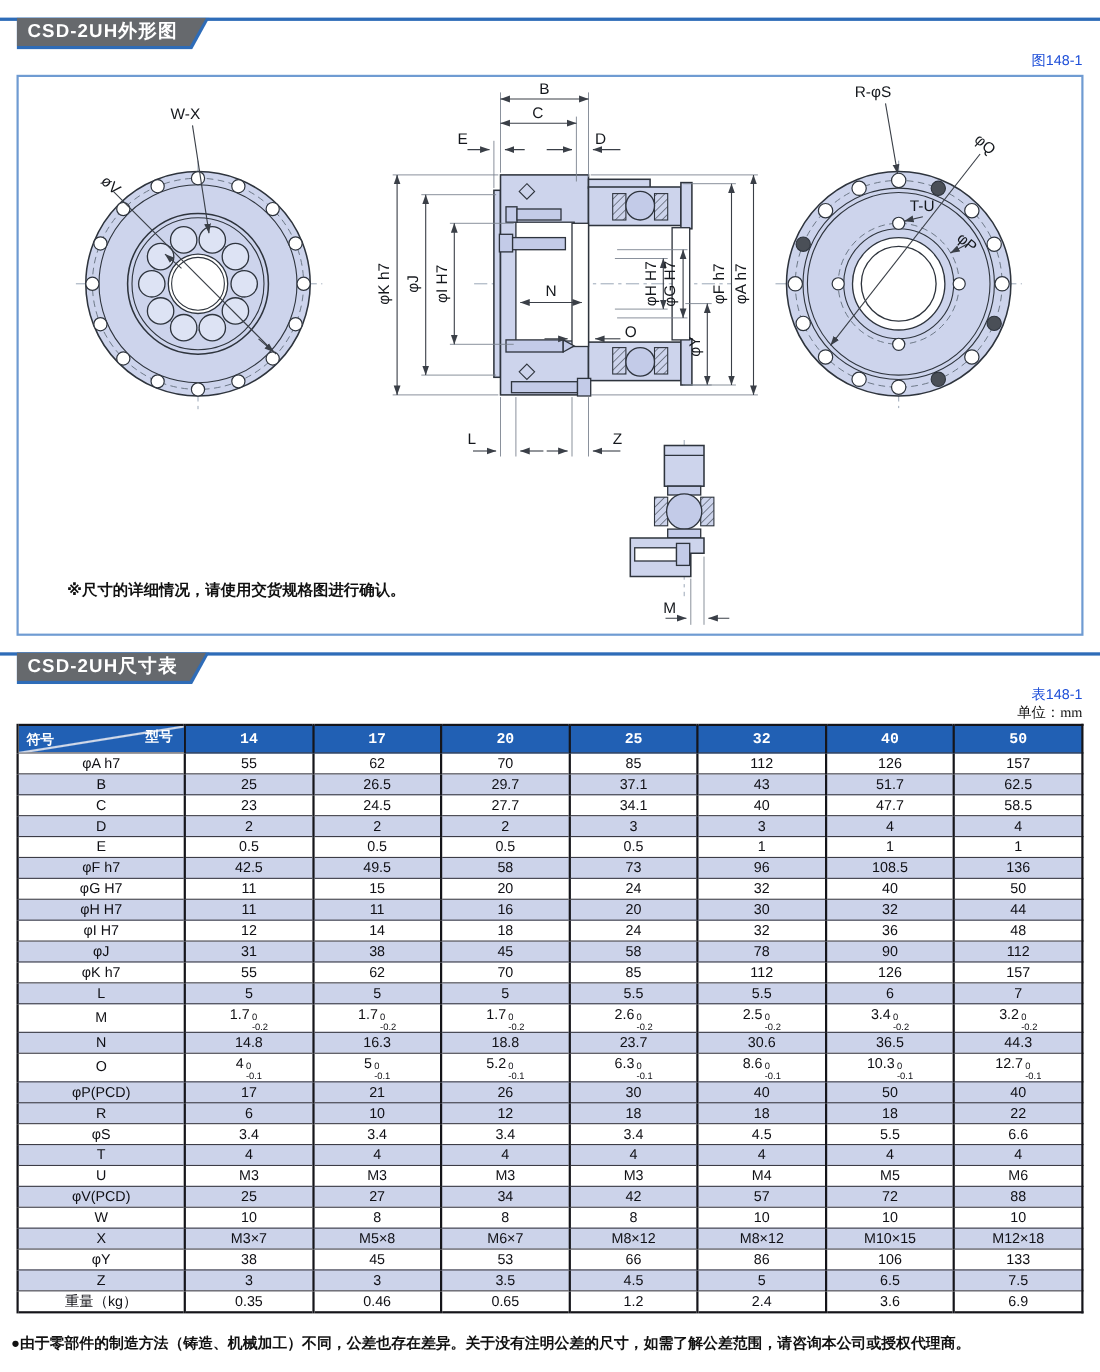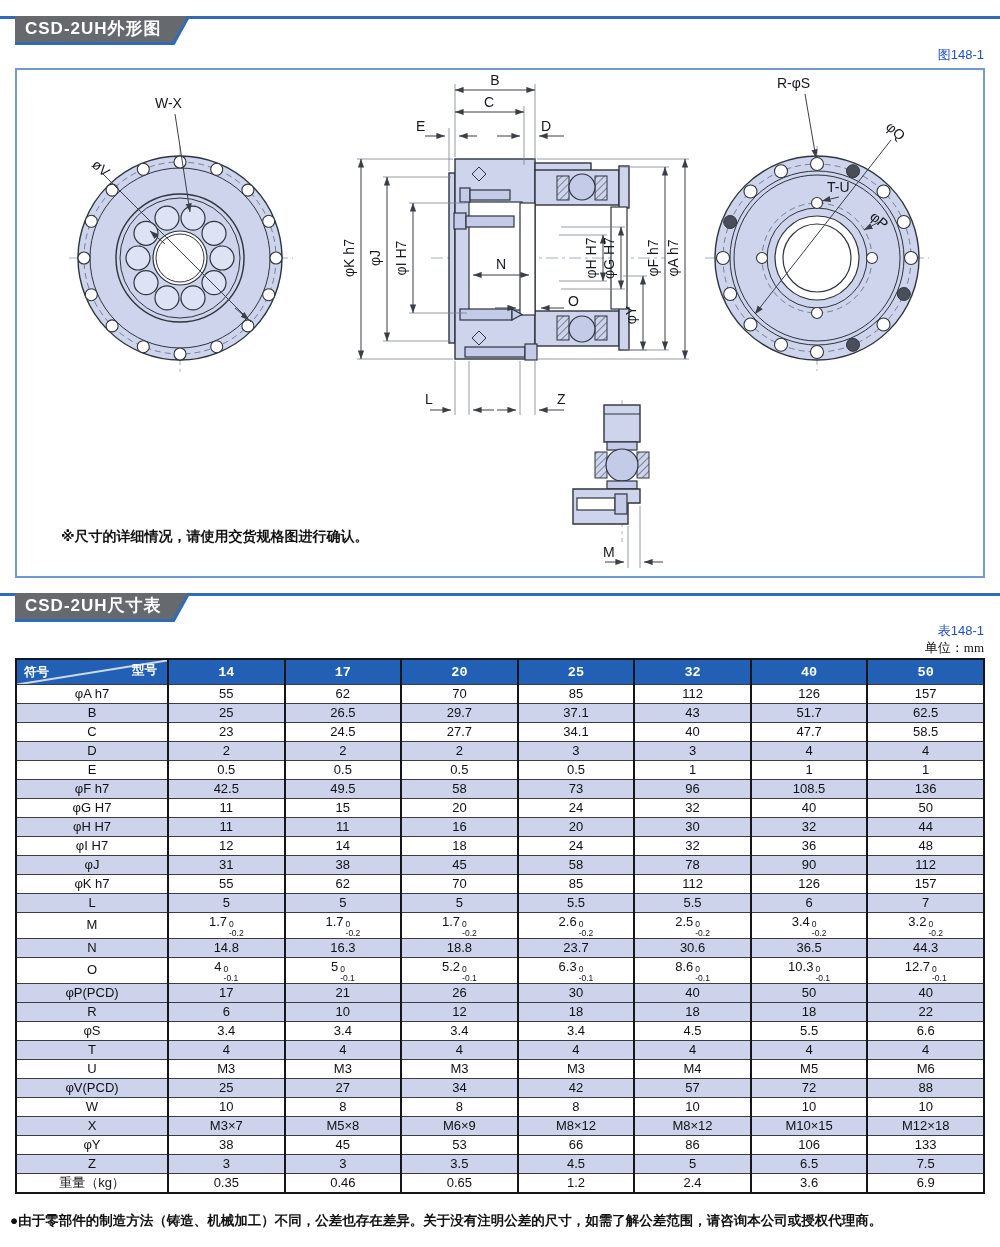--- a/index.html
+++ b/index.html
@@ -592,21 +592,21 @@
           <td>8</td>
           <td>8</td>
           <td>10</td>
           <td>10</td>
           <td>10</td>
         </tr>
         <tr class="alt">
           <td class="rowlabel">X</td>
           <td>M3×7</td>
           <td>M5×8</td>
-          <td>M6×9</td>
+          <td>M6×7</td>
           <td>M8×12</td>
           <td>M8×12</td>
           <td>M10×15</td>
           <td>M12×18</td>
         </tr>
         <tr>
           <td class="rowlabel">φY</td>
           <td>38</td>
           <td>45</td>
           <td>53</td>

